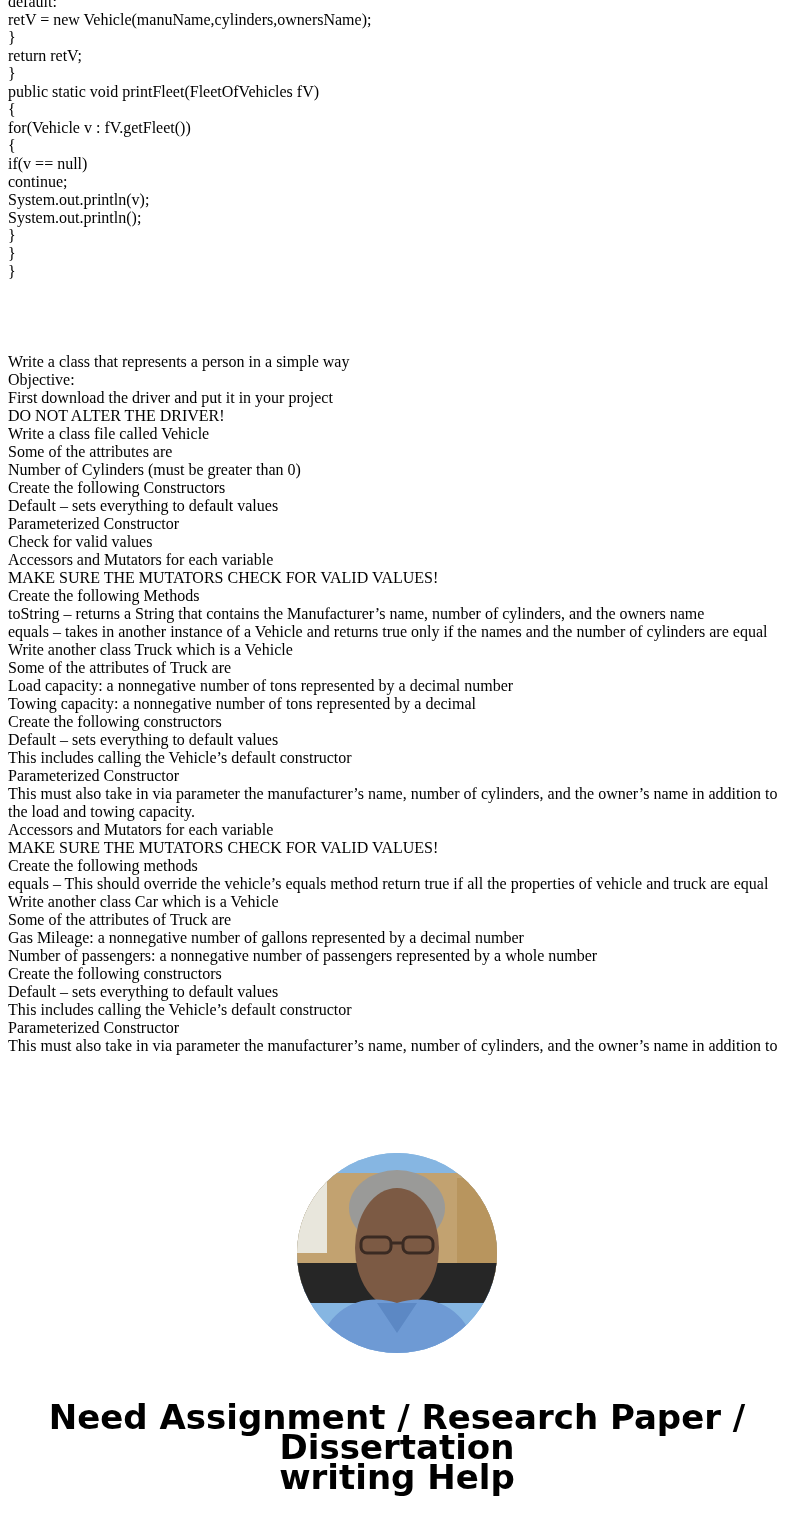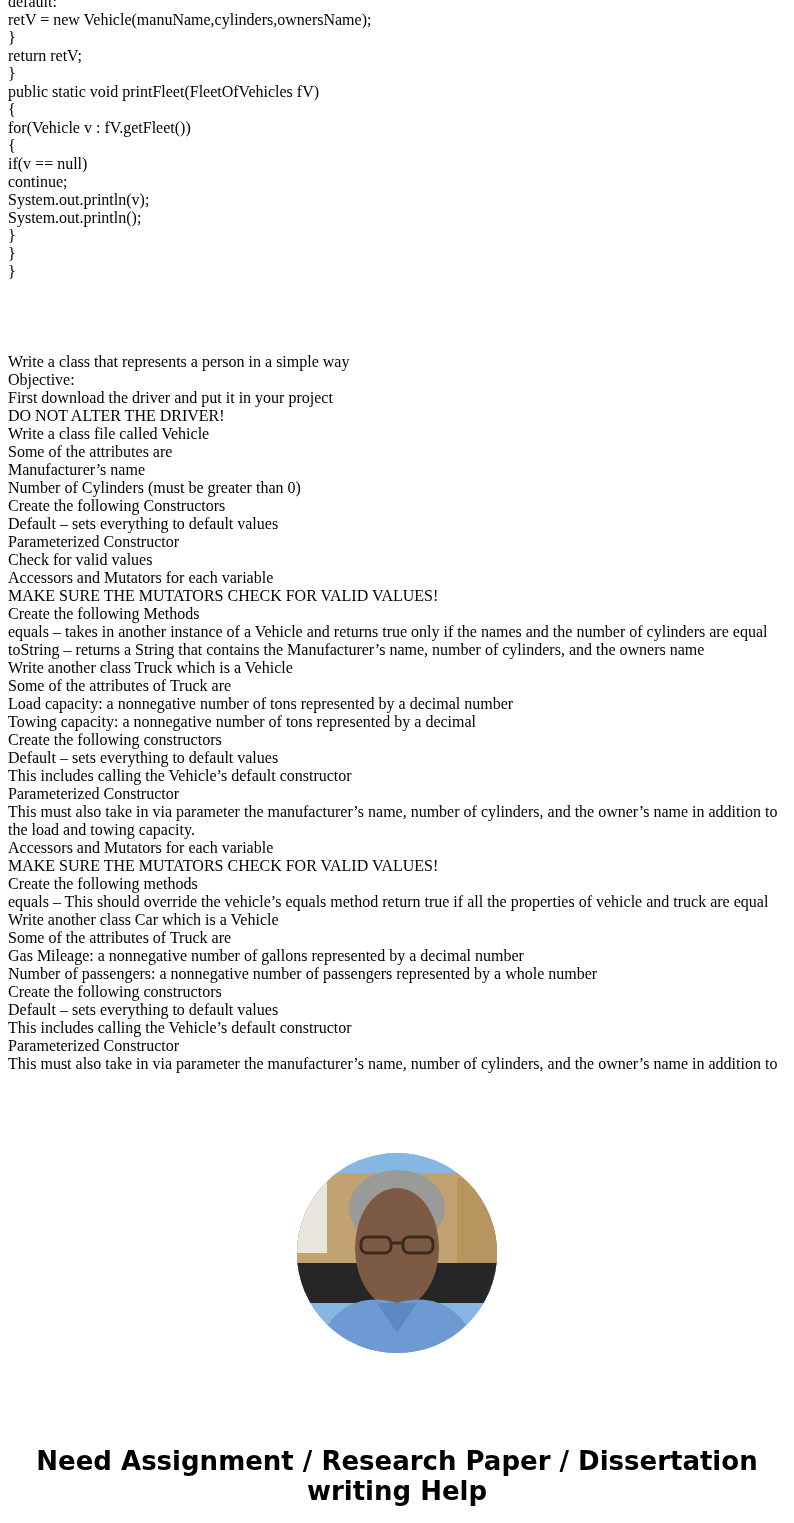--- a/index.html
+++ b/index.html
@@ -48,24 +48,23 @@
       display: block;
     }
     .promo {
       position: absolute;
       left: 0;
       top: 1402px;
       width: 794px;
       text-align: center;
       font-family: "DejaVu Sans", sans-serif;
       font-weight: bold;
-      font-size: 26px;
+      font-size: 34px;
       line-height: 30px;
       color: #000000;
-      margin-top: 44px;
     }
     .promo span {
       display: block;
     }
   </style>
 </head>
 <body>
 
 <div class="doc">
   <div>
@@ -89,31 +88,30 @@
 
   <div class="gap"></div>
 
   <div>
     <span class="line">Write a class that represents a person in a simple way</span>
     <span class="line">Objective:</span>
     <span class="line">First download the driver and put it in your project</span>
     <span class="line">DO NOT ALTER THE DRIVER!</span>
     <span class="line">Write a class file called Vehicle</span>
     <span class="line">Some of the attributes are</span>
-    <span class="line">Manufacturer’s name</span>
     <span class="line">Number of Cylinders (must be greater than 0)</span>
     <span class="line">Create the following Constructors</span>
     <span class="line">Default – sets everything to default values</span>
     <span class="line">Parameterized Constructor</span>
     <span class="line">Check for valid values</span>
     <span class="line">Accessors and Mutators for each variable</span>
     <span class="line">MAKE SURE THE MUTATORS CHECK FOR VALID VALUES!</span>
     <span class="line">Create the following Methods</span>
+    <span class="line">toString – returns a String that contains the Manufacturer’s name, number of cylinders, and the owners name</span>
     <span class="line">equals – takes in another instance of a Vehicle and returns true only if the names and the number of cylinders are equal</span>
-    <span class="line">toString – returns a String that contains the Manufacturer’s name, number of cylinders, and the owners name</span>
     <span class="line">Write another class Truck which is a Vehicle</span>
     <span class="line">Some of the attributes of Truck are</span>
     <span class="line">Load capacity: a nonnegative number of tons represented by a decimal number</span>
     <span class="line">Towing capacity: a nonnegative number of tons represented by a decimal</span>
     <span class="line">Create the following constructors</span>
     <span class="line">Default – sets everything to default values</span>
     <span class="line">This includes calling the Vehicle’s default constructor</span>
     <span class="line">Parameterized Constructor</span>
     <span class="line">This must also take in via parameter the manufacturer’s name, number of cylinders, and the owner’s name in addition to the load and towing capacity.</span>
     <span class="line">Accessors and Mutators for each variable</span>

